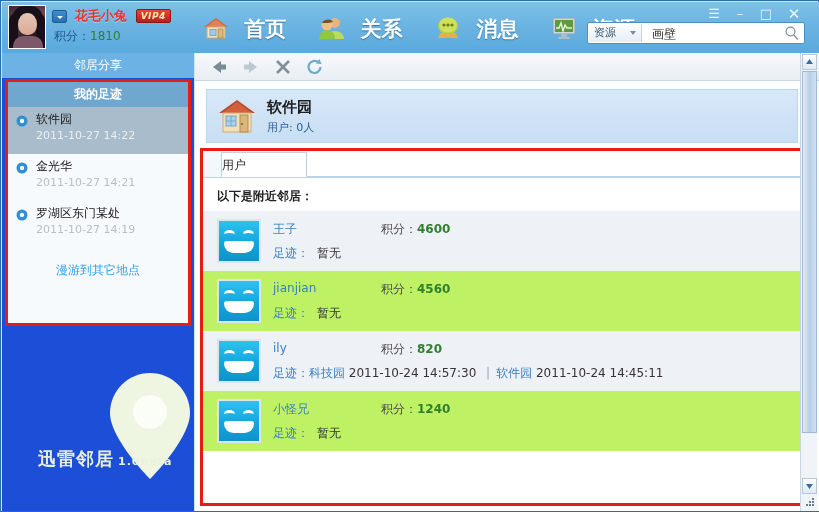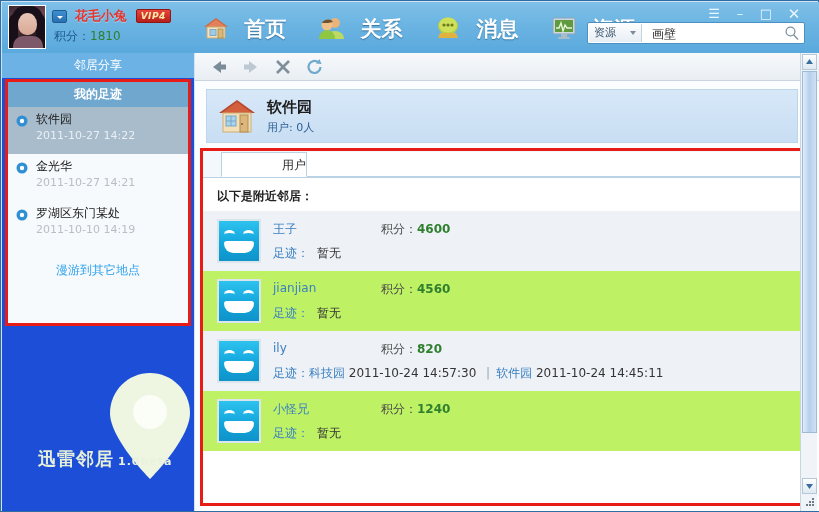--- a/index.html
+++ b/index.html
@@ -214,21 +214,21 @@
     border:3px solid #e71c17; box-sizing:border-box; background:#ffffff;
   }
   .tabs {
     position:relative; height:26px;
     border-bottom:1px solid #b9d2e6;
     background:#f3f8fc;
   }
   .tab {
     position:absolute; left:18px; top:1px; width:86px; height:25px;
     background:#ffffff; border:1px solid #b9d2e6; border-bottom:1px solid #ffffff;
-    font-size:12px; color:#2a2a2a; text-align:right; line-height:24px;
+    font-size:12px; color:#2a2a2a; text-align:left; line-height:24px;
     box-sizing:border-box; cursor:pointer;
   }
   .tab-rest {
     position:absolute; left:104px; top:1px; right:0px; height:25px;
     background:#ffffff; border-bottom:1px solid #b9d2e6;
     box-sizing:border-box;
   }
   .list-hint {
     padding:10px 0 6px 14px; font-size:12px; color:#222; font-weight:bold;
   }
@@ -424,21 +424,21 @@
       </div>
 
       <div class="fp-item">
         <span class="fp-pin">
           <svg width="12" height="12" viewBox="0 0 12 12">
             <circle cx="6" cy="6" r="5.5" fill="#2f8fd4"></circle>
             <circle cx="6" cy="6" r="2.2" fill="#ffffff"></circle>
           </svg>
         </span>
         <div class="fp-name">罗湖区东门某处</div>
-        <div class="fp-time">2011-10-10 14:19</div>
+        <div class="fp-time">2011-10-27 14:19</div>
       </div>
 
       <div class="fp-link">漫游到其它地点</div>
     </div>
 
     <div class="watermark">
       <svg width="192" height="160" viewBox="0 0 192 160" style="position:absolute;left:0;top:0;">
         <path d="M148 28c-22 0-40 18-40 40 0 26 40 66 40 66s40-40 40-66c0-22-18-40-40-40z" fill="#eef6e1"></path>
         <circle cx="148" cy="67" r="17" fill="#fbfdf7"></circle>
       </svg>

